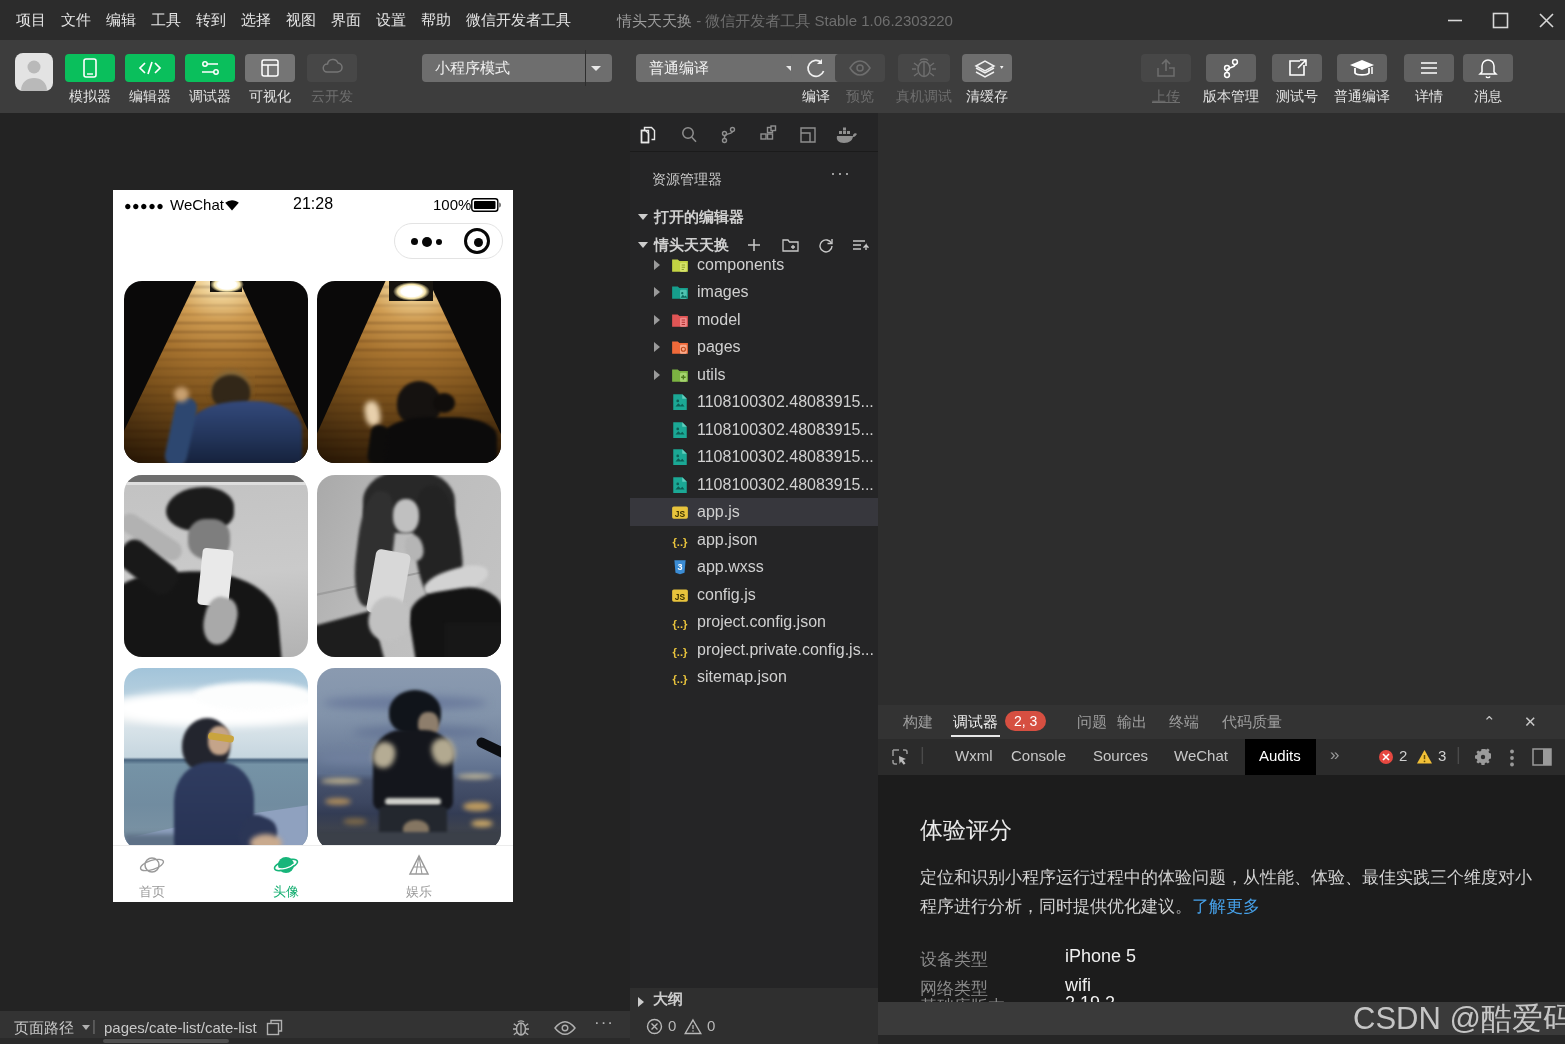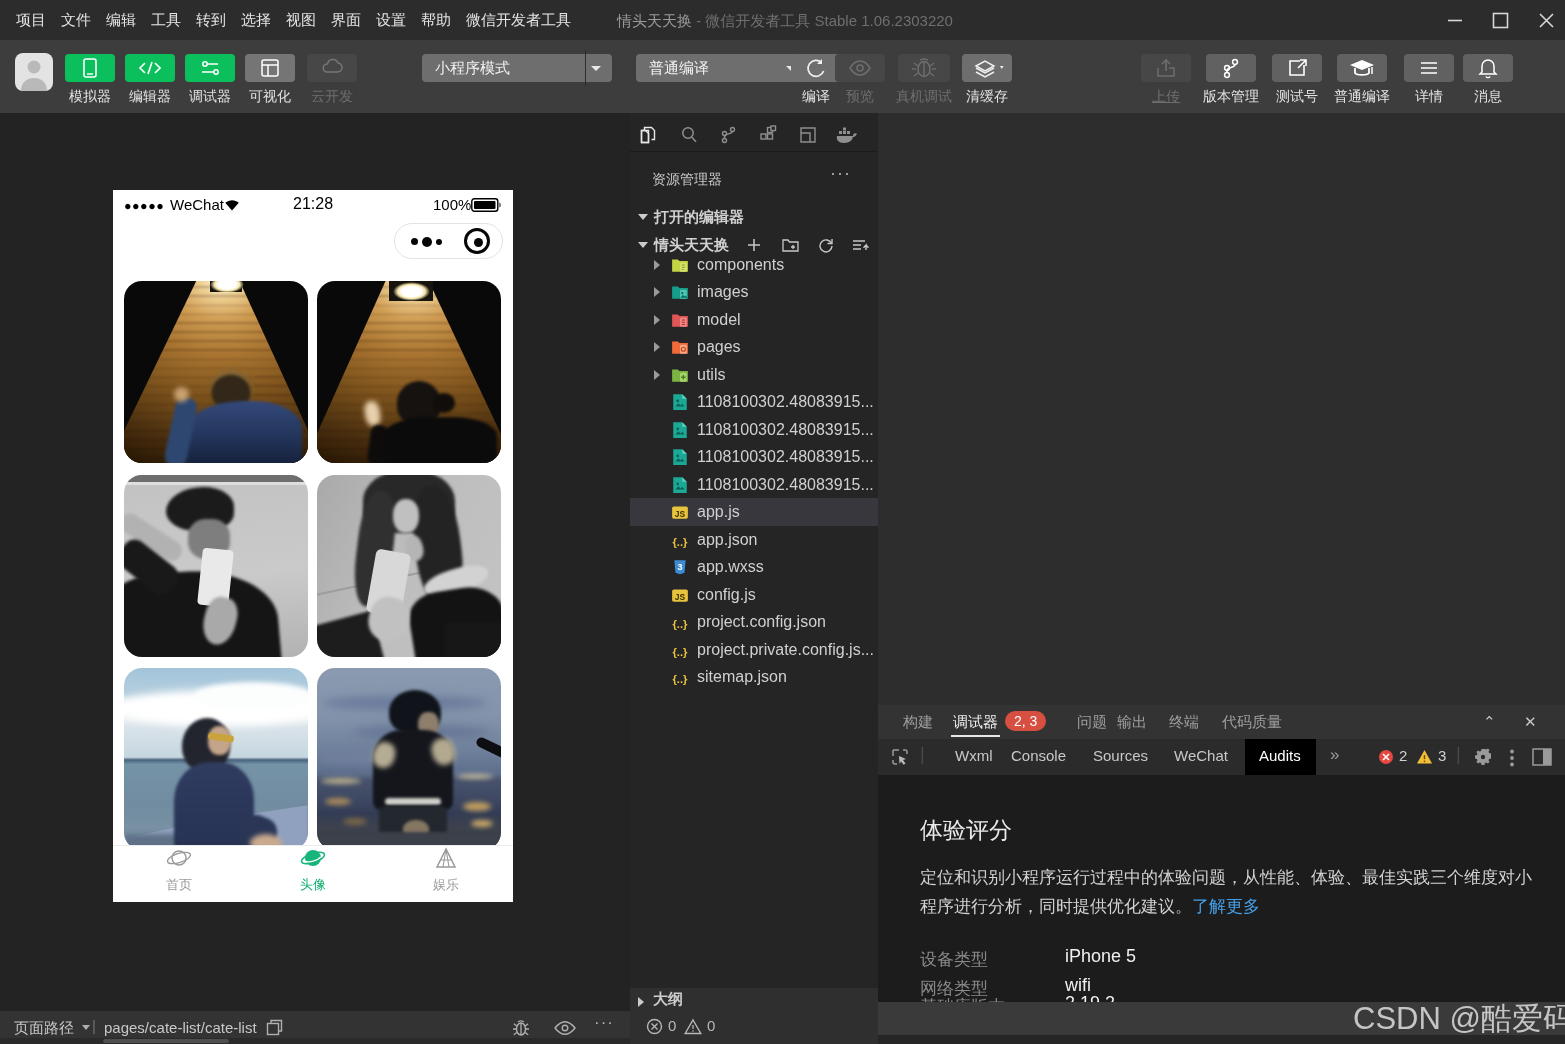--- a/index.html
+++ b/index.html
@@ -46,21 +46,21 @@
 #ph1 .cone { clip-path:polygon(40% 0%, 62% 0%, 102% 88%, 102% 102%, -2% 102%, -2% 88%); }
 #ph2 .cone { clip-path:polygon(38% 0%, 60% 0%, 102% 90%, 102% 102%, -2% 102%, -2% 90%); }
 .fixture { background:#17140f; }
 .bulb { border-radius:50%; background:radial-gradient(closest-side, #ffffff 55%, #f5e4a8 75%, rgba(120,90,30,0)); }
 .blur1 { filter:blur(1.5px); } .blur2 { filter:blur(2.5px); } .blur3 { filter:blur(4px); }
 #ph3 { background:linear-gradient(175deg, #c2c2c2 0%, #cacaca 55%, #b2b2b2 100%); }
 #ph4 { background:linear-gradient(115deg, #a9a9a9 0%, #bdbdbd 45%, #c4c4c4 100%); }
 #ph5 { background:linear-gradient(180deg, #a2c4da 0%, #b4cede 14%, #e9eef1 20%, #f2f4f4 26%, #d8e3e9 33%, #c6d6df 49%, #49647e 50.5%, #7593a6 53%, #718ca0 75%, #7e95a5 100%); }
 #ph6 { background:linear-gradient(180deg, #8a9ab0 0%, #8394ab 25%, #70819c 45%, #5d6e8c 58%, #46516b 62%, #3c4660 74%, #333c54 80%, #3d424e 88%, #34383f 100%); }
 #tabbar { position:absolute; left:0; top:655px; width:400px; height:57px; background:#fff; border-top:1px solid #ececec; }
-.tabitem { position:absolute; top:0; width:80px; text-align:center; }
+.tabitem { position:absolute; top:7px; width:80px; }
 .tabitem .lbl { font-size:13px; color:#999; margin-top:2px; }
 .tabitem.active .lbl { color:#10ad6e; }
 
 
 #explorer { left:630px; top:113px; width:248px; height:931px; background:#252526; color:#d0d0d0; }
 #exp-icons { position:absolute; left:0; top:5px; width:248px; height:34px; border-bottom:1px solid #1b1b1b; }
 .row { position:absolute; left:0; width:248px; height:28px; line-height:28px; font-size:16px; }
 .row .nm { position:absolute; left:67px; top:0; }
 .row .arr { position:absolute; left:24px; top:9px; width:0; height:0; border-top:5px solid transparent; border-bottom:5px solid transparent; border-left:6px solid #9a9a9a; }
 .row .icon { position:absolute; left:41px; top:5px; width:18px; height:18px; }

